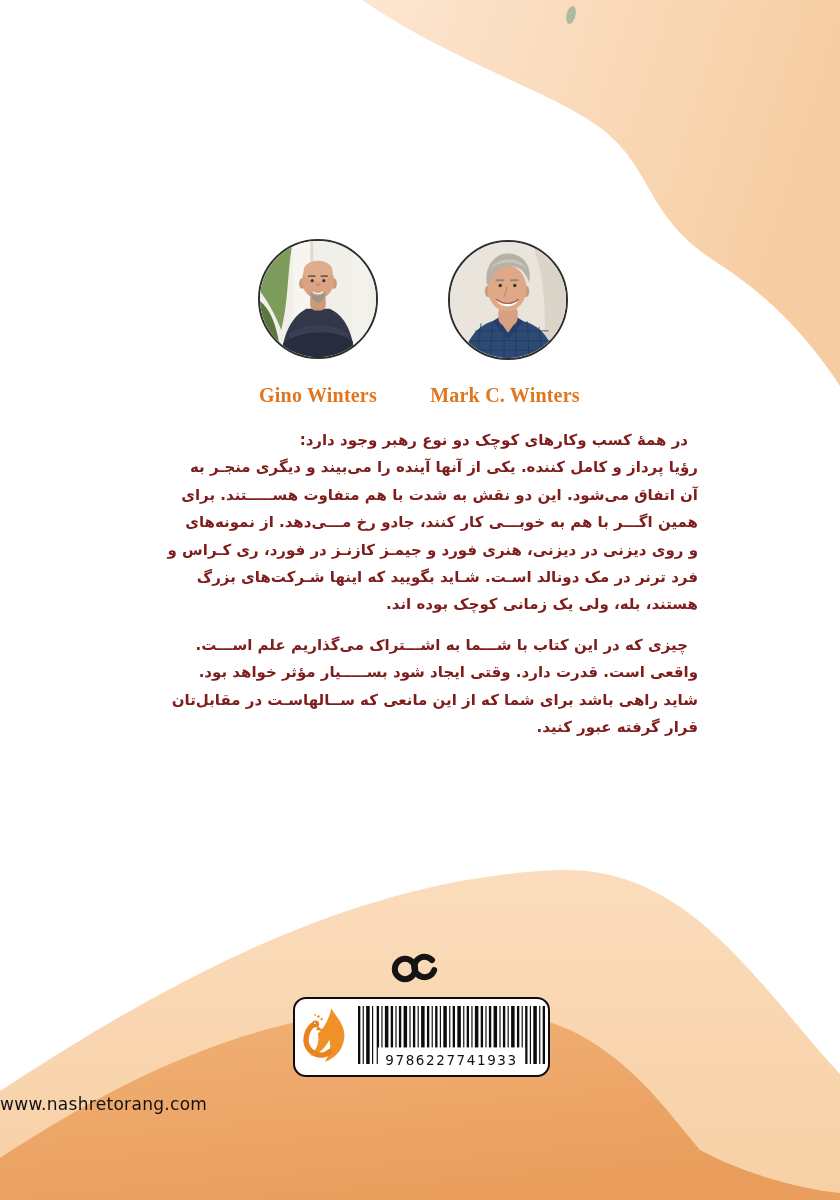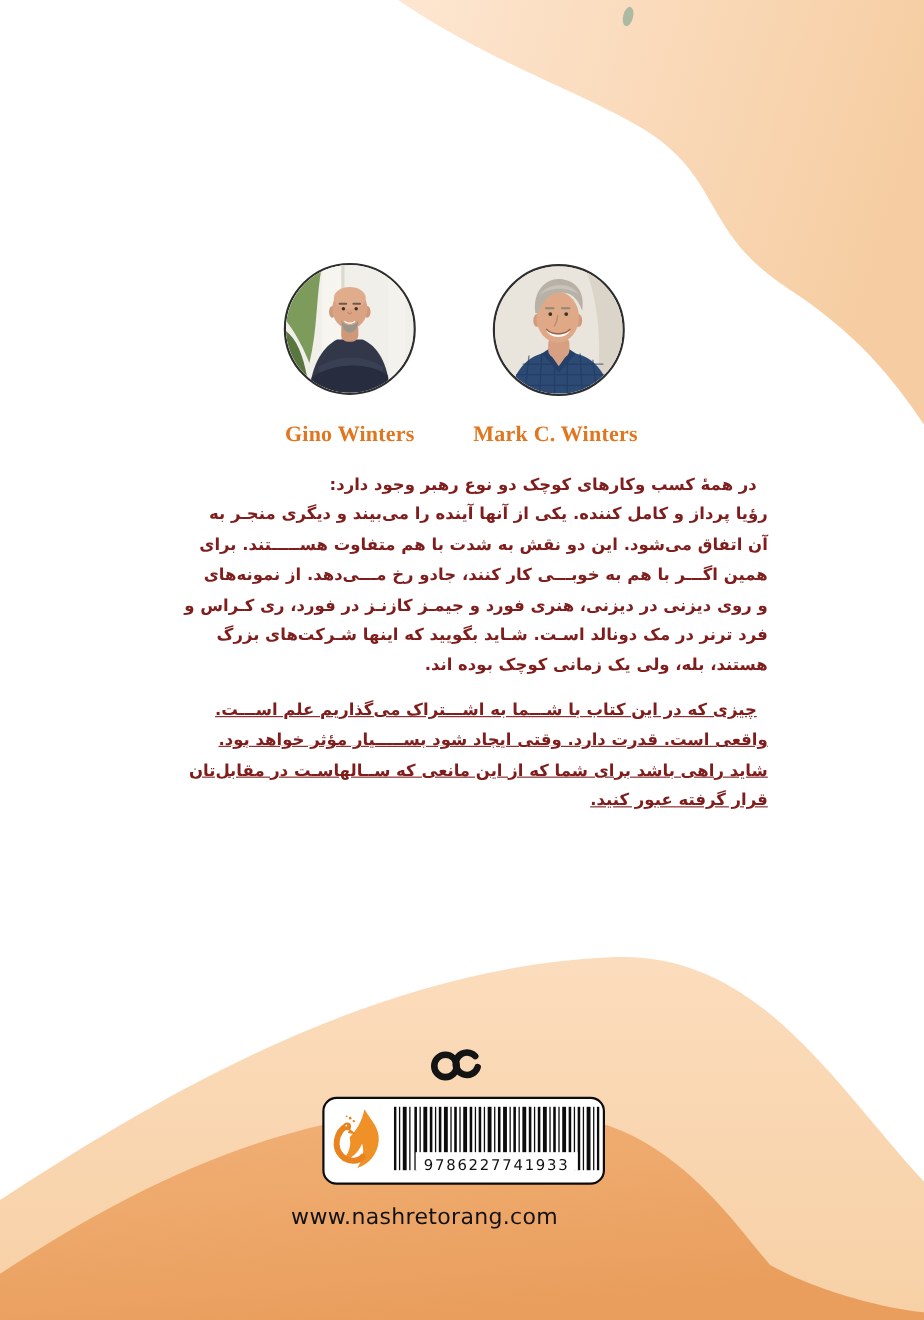--- a/index.html
+++ b/index.html
@@ -29,21 +29,21 @@
 
   
   .fa-text{
     position:absolute;left:138px;top:427px;width:560px;
     direction:rtl;text-align:right;
     font-family:"DejaVu Sans",sans-serif;font-weight:bold;
     font-size:15px;line-height:27.4px;color:#7f1d1d;
   }
   .fa-text .line{white-space:nowrap;}
   .fa-text .indent{padding-right:10px;}
-  .fa-text .para2{margin-top:13px;text-decoration:underline;}
+  .fa-text .para2{margin-top:13px;}
 
   
   .infinity{position:absolute;left:391px;top:949px;width:50px;height:38px;}
   .infinity svg{display:block;width:100%;height:100%;}
 
   .barcode-box{
     position:absolute;left:293px;top:997px;width:257px;height:80px;
     background:#ffffff;border:2.5px solid #0d0d0d;border-radius:13px;
     box-sizing:border-box;display:flex;align-items:center;padding:5px 3px 5px 5px;
   }
@@ -51,22 +51,22 @@
   .pub-logo svg{display:block;width:100%;height:100%;}
   .bars-wrap{position:relative;flex:1 1 auto;height:62px;}
   .bars-wrap svg{position:absolute;left:0;top:0;width:100%;height:58px;}
   .isbn-digits{
     position:absolute;left:50%;transform:translateX(-50%);bottom:0px;
     background:#ffffff;padding:0 4px;
     font-family:"DejaVu Sans",sans-serif;font-size:13.5px;color:#111;
     letter-spacing:1.6px;white-space:nowrap;
   }
   .website{
-    position:absolute;left:0;top:1094px;width:772px;text-align:center;
-    font-family:"DejaVu Sans",sans-serif;font-size:20px;color:#121212;
+    position:absolute;left:0;top:1094px;width:772px;text-align:left;
+    font-family:"DejaVu Sans",sans-serif;font-size:17px;color:#121212;
     letter-spacing:.3px;
   }
 </style>
 </head>
 <body>
 
 <div class="canvas">
 
   <svg class="bg-svg" viewBox="0 0 840 1200" preserveAspectRatio="none" aria-hidden="true">
     <defs>

